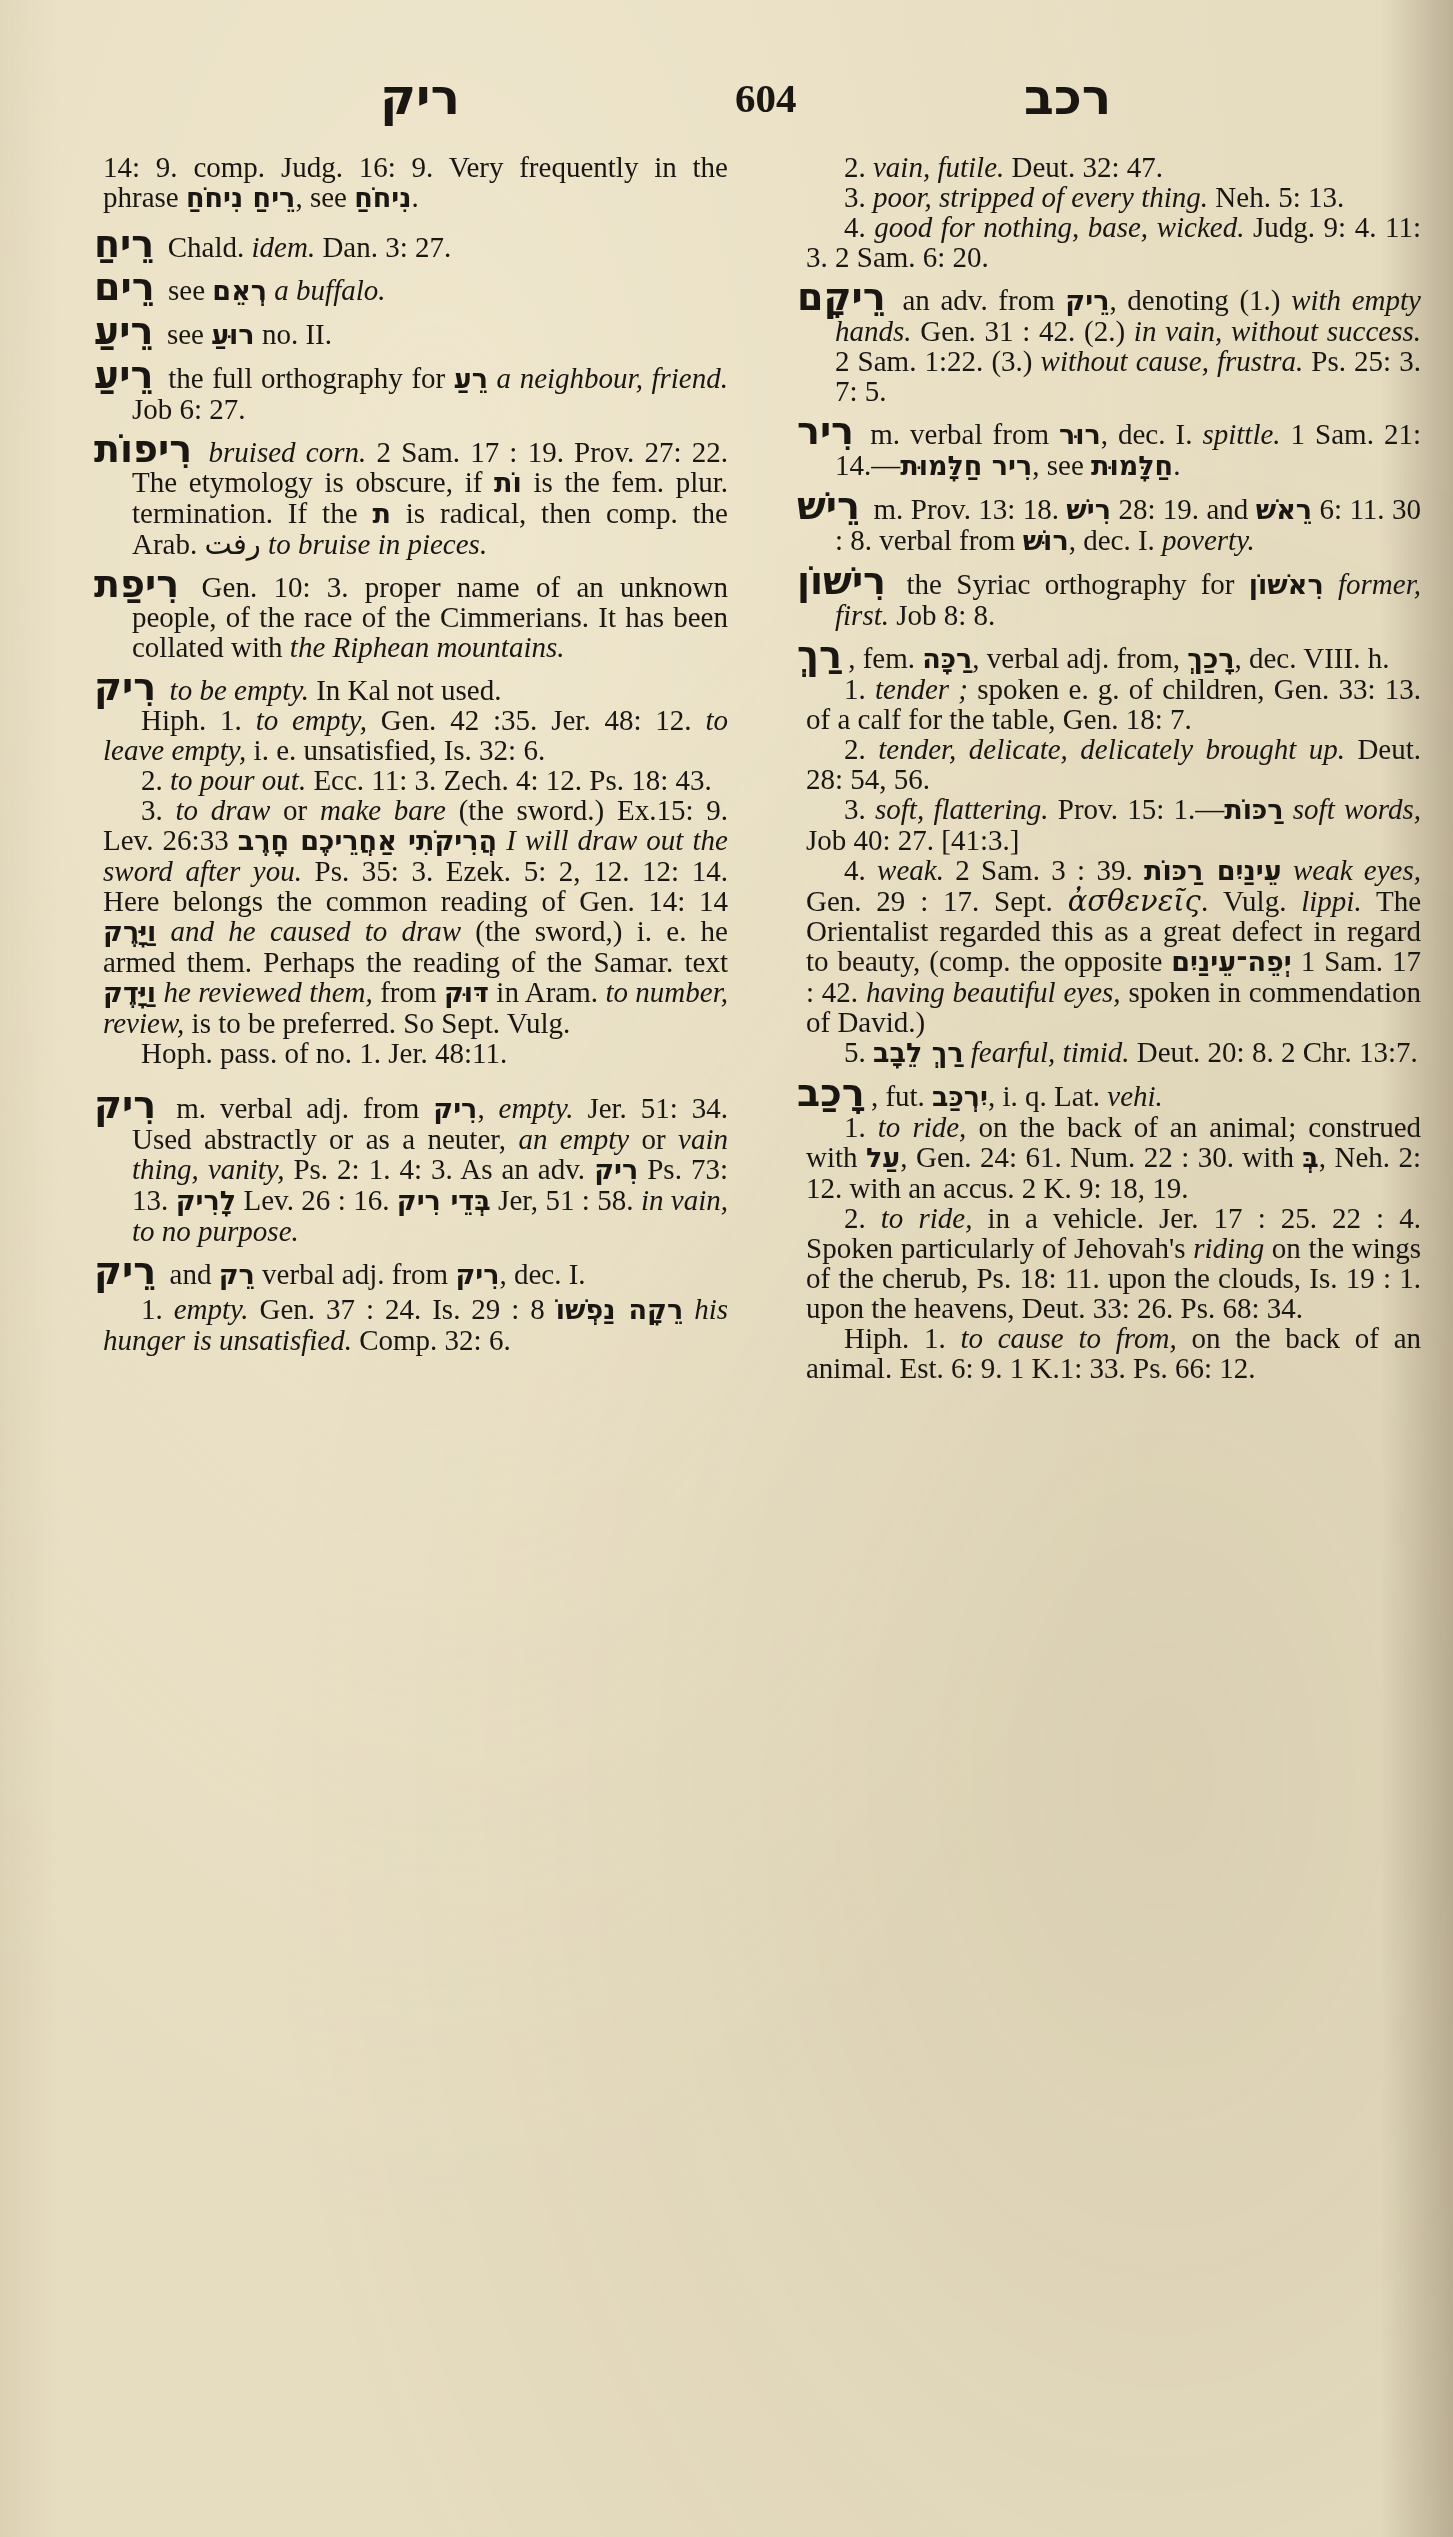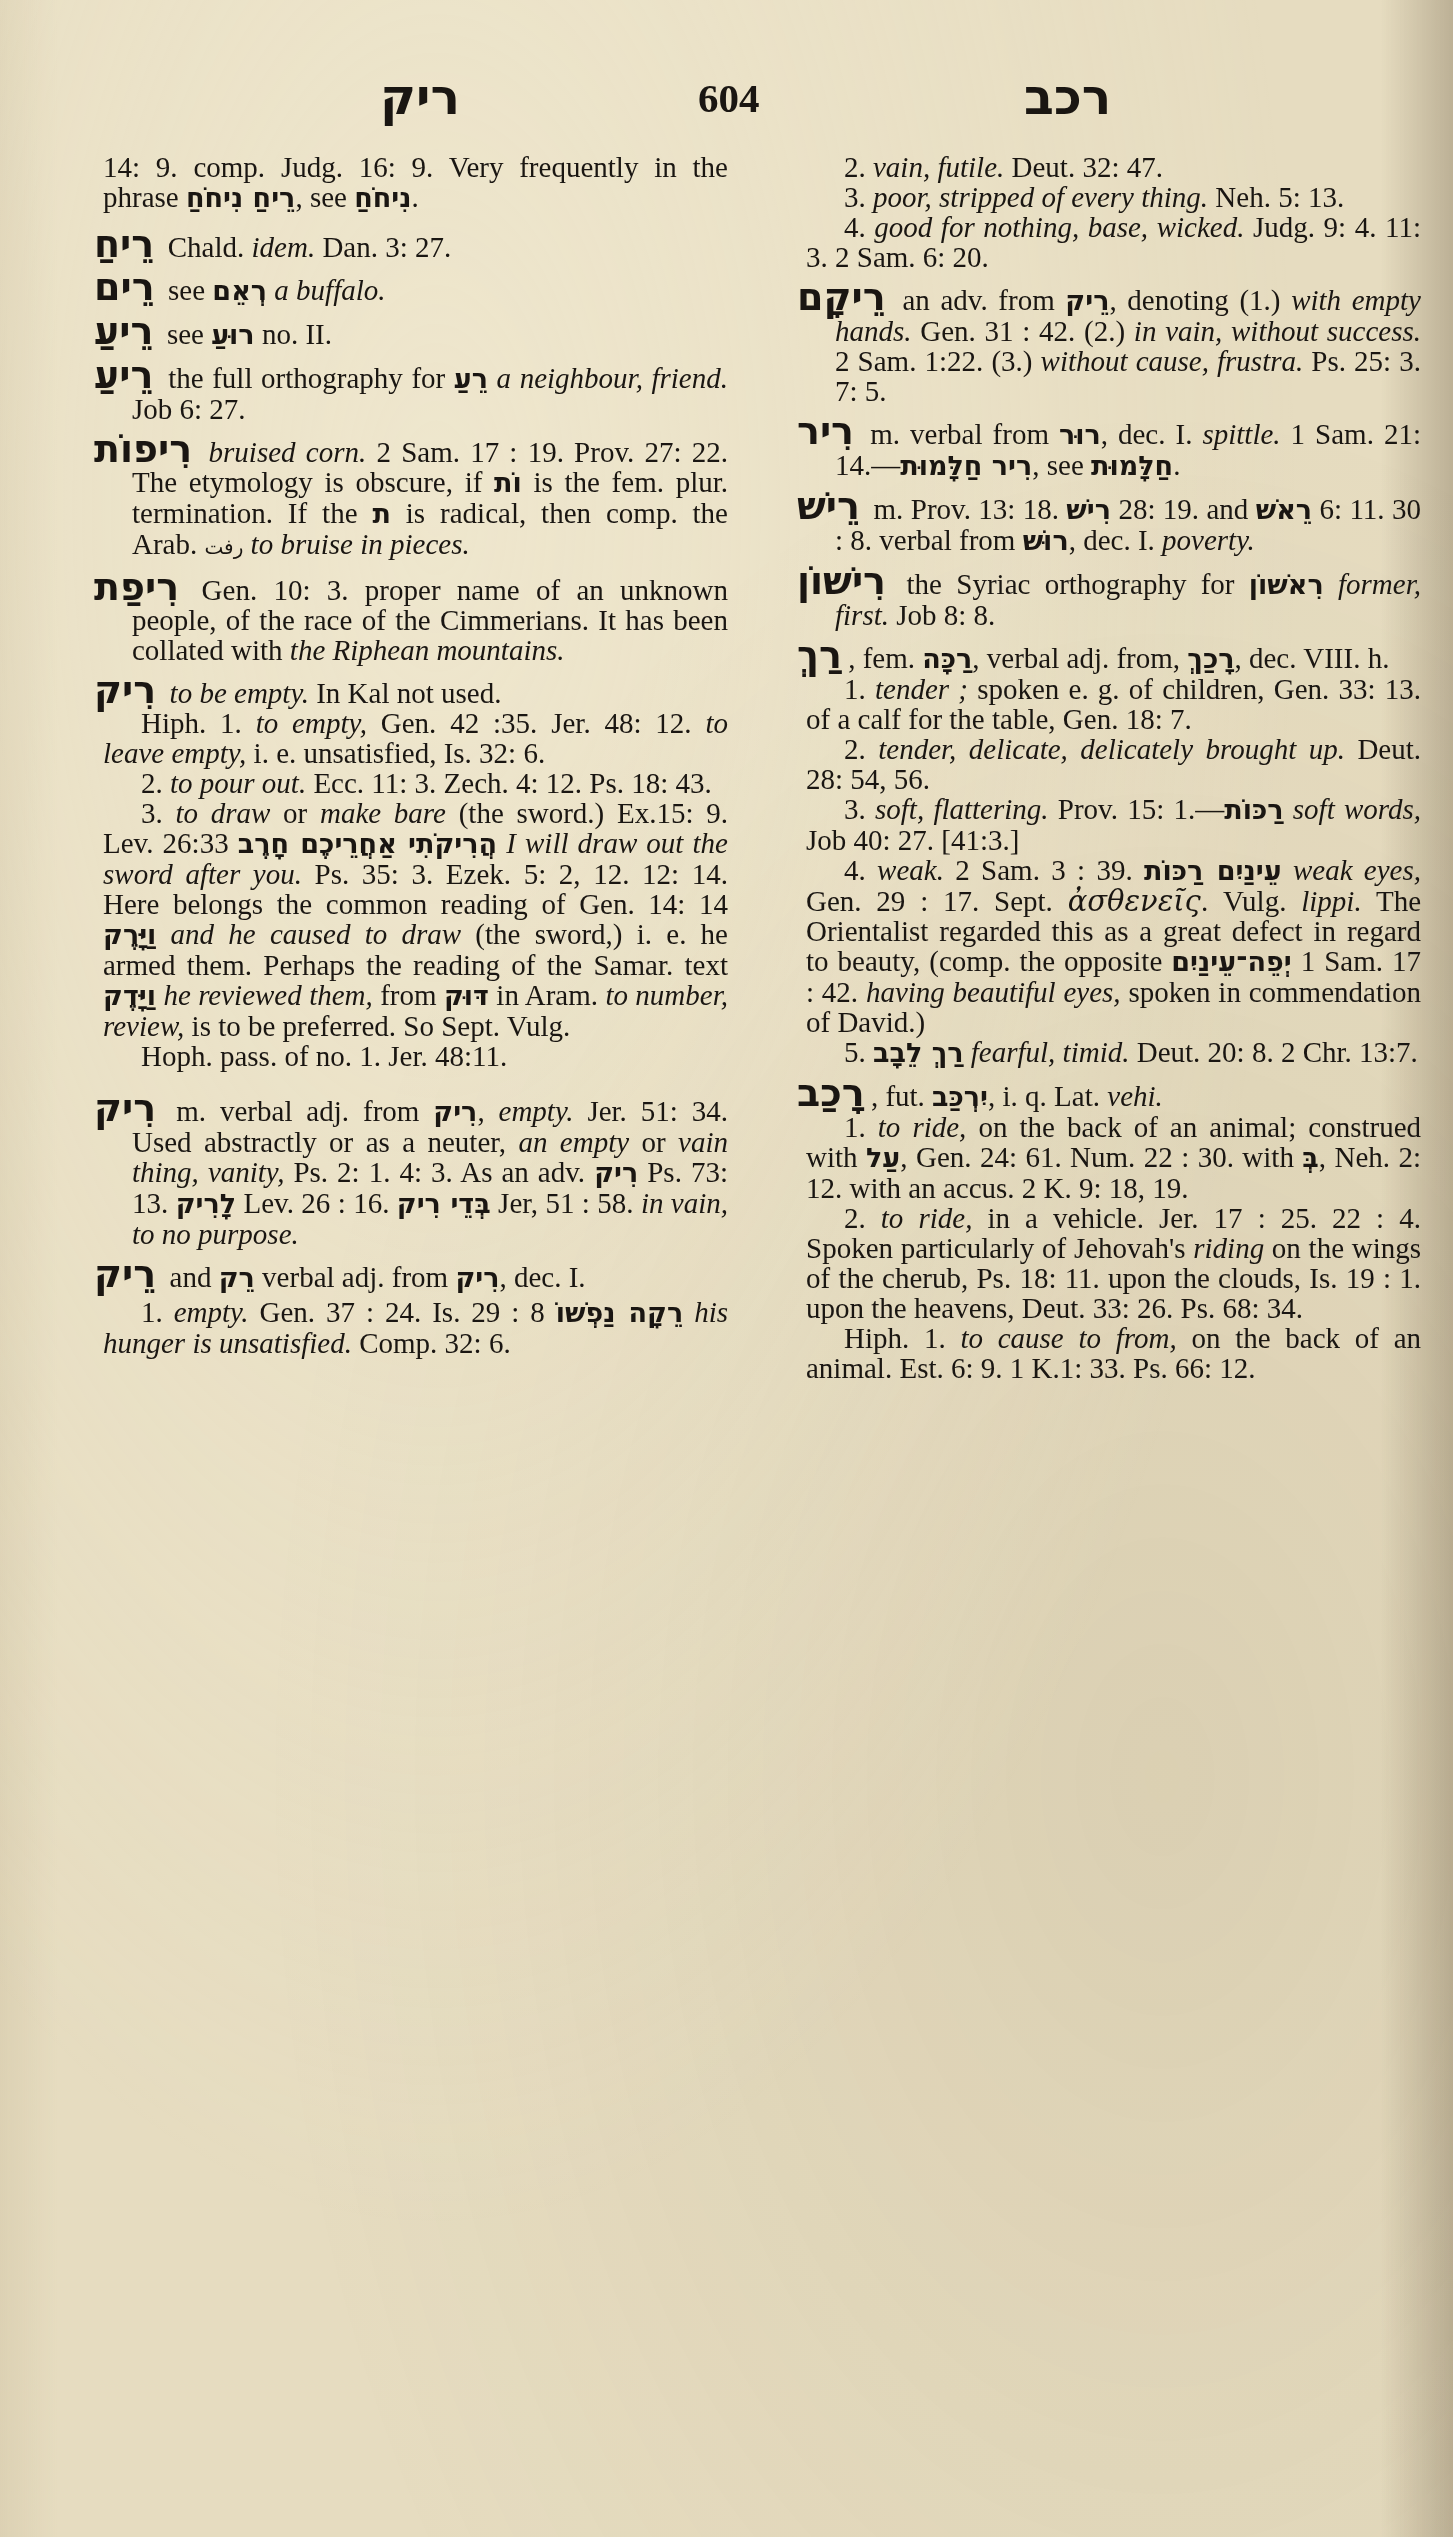--- a/index.html
+++ b/index.html
@@ -15,21 +15,21 @@
     position: relative;
   }
   .page { position: absolute; inset: 0; }
   .running-head {
     position: absolute; top: 63px; left: 0; width: 1256px; height: 70px;
   }
   .rh-left, .rh-center, .rh-right {
     position: absolute; top: 0; font-size: 49px; font-weight: bold; line-height: 70px;
   }
   .rh-left { left: 380px; direction: rtl; font-family: "DejaVu Sans", sans-serif; }
-  .rh-center { left: 698px; font-family: "Liberation Serif", serif; font-size: 41px; }
+  .rh-center { left: 735px; font-family: "Liberation Serif", serif; font-size: 41px; }
   .rh-right { left: 1024px; direction: rtl; font-family: "DejaVu Sans", sans-serif; }
 
   .col {
     position: absolute; top: 152px; width: 634px;
     font-size: 29px; line-height: 30px;
     font-family: "Liberation Serif", "DejaVu Serif", serif;
   }
   .col-left { left: 94px; }
   .col-right { left: 797px; width: 624px; }
 
@@ -37,21 +37,21 @@
   .entry.cont { padding-left: 9px; text-indent: 0; }
   .para { margin: 0; padding-left: 9px; text-indent: 38px; text-align: justify; }
   .hw {
     font-family: "DejaVu Sans", sans-serif; font-weight: bold; font-size: 38px;
     direction: rtl; unicode-bidi: isolate; margin-right: 6.3px;
   }
   .heb {
     font-family: "DejaVu Sans", sans-serif; font-weight: bold; font-size: 27px;
     direction: rtl; unicode-bidi: isolate;
   }
-  .arab { font-family: "DejaVu Sans", sans-serif; font-size: 20px; direction: rtl; unicode-bidi: isolate; }
+  .arab { font-family: "DejaVu Sans", sans-serif; font-size: 29px; direction: rtl; unicode-bidi: isolate; }
   .greek { font-style: italic; font-family: "DejaVu Serif", serif; }
   i { font-style: italic; }
   .gap-s { height: 6.3px; }
 </style>
 </head>
 <body>
 
 <div class="page">
 
   <div class="running-head">

